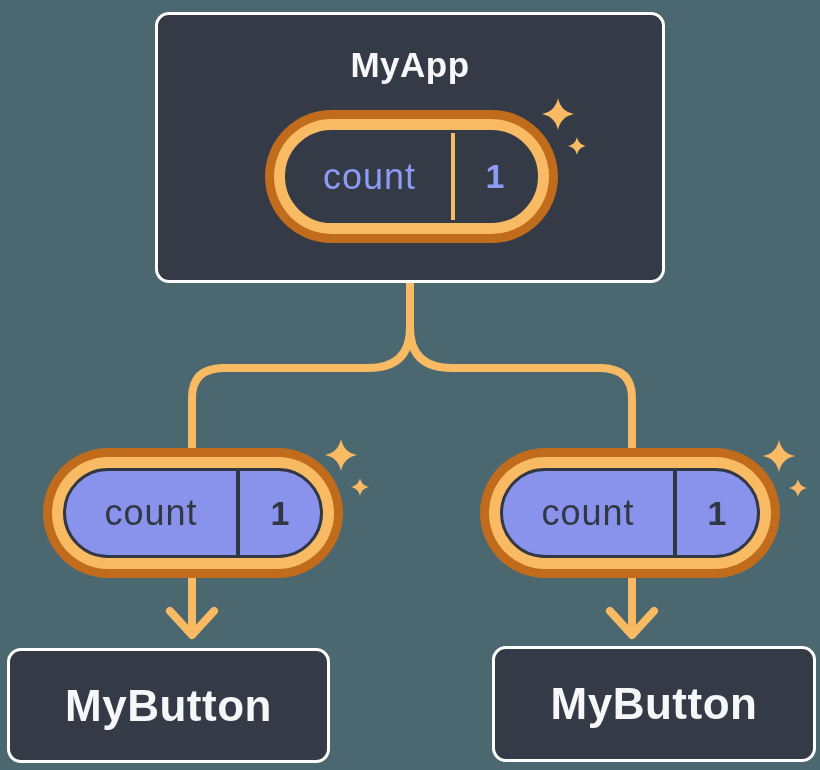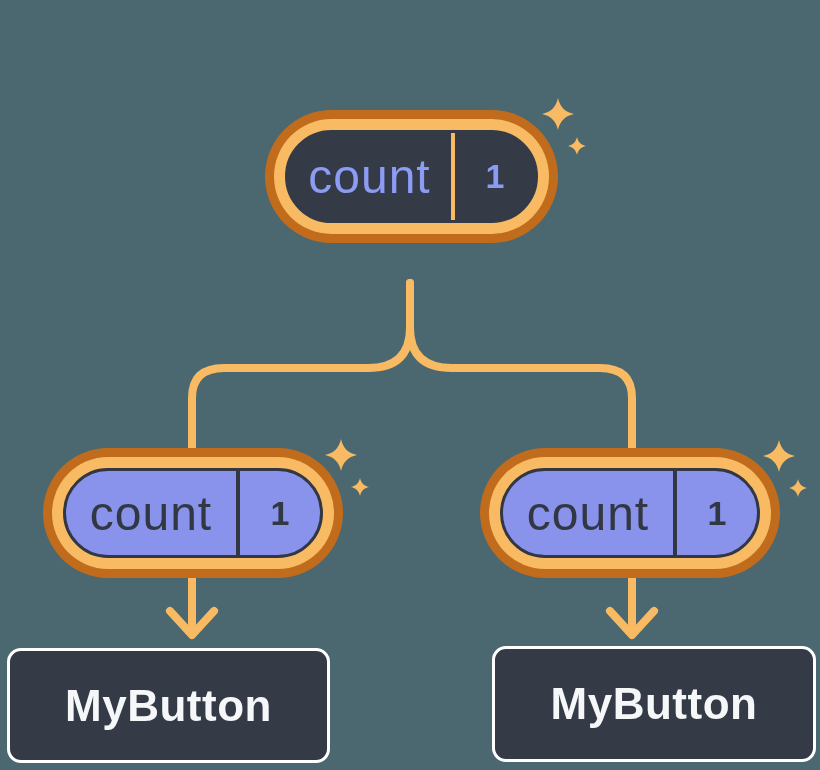--- a/index.html
+++ b/index.html
@@ -79,21 +79,21 @@
     overflow: hidden;
     border: 3px solid var(--dark-text);
   }
   .pill-state .pill-inner { background: var(--card); border-color: var(--card); }
   .pill-prop  .pill-inner { background: var(--purple-fill); }
   .pill-cell {
     display: flex; align-items: center; justify-content: center;
   }
   .pill-cell-label { flex: 1; }
   .pill-cell-value { width: 80px; }
-  .pill-label { font-size: 48px; letter-spacing: 1px; }
+  .pill-label { font-size: 36px; letter-spacing: 1px; }
   .pill-value { font-size: 34px; font-weight: 700; }
   .pill-state .pill-label, .pill-state .pill-value { color: var(--lavender-text); }
   .pill-prop  .pill-label, .pill-prop  .pill-value { color: var(--dark-text); }
   .pill-divider { width: 4px; align-self: stretch; }
   .pill-state .pill-divider { background: var(--orange-light); }
   .pill-prop  .pill-divider { background: var(--dark-text); }
   .pill-root  { left: 265px; top: 110px; width: 293px; height: 133px; }
   .pill-left  { left: 43px;  top: 448px; width: 300px; height: 130px; }
   .pill-right { left: 480px; top: 448px; width: 300px; height: 130px; }
   .sparkles { position: absolute; z-index: 4; }
@@ -115,20 +115,23 @@
         <path d="M192 576 L192 633"></path>
         <path d="M170 611 L192 635 L214 611"></path>
       </g>
       <g>
         <path d="M632 576 L632 633"></path>
         <path d="M610 611 L632 635 L654 611"></path>
       </g>
     </g>
   </svg>
 
+  <div class="card card-root">
+    <div class="card-title">MyApp</div>
+  </div>
 
   <div class="pill pill-state pill-root">
     <div class="pill-mid">
       <div class="pill-inner">
         <div class="pill-cell pill-cell-label">
           <span class="pill-label">count</span>
         </div>
         <div class="pill-divider"></div>
         <div class="pill-cell pill-cell-value">
           <span class="pill-value">1</span>

